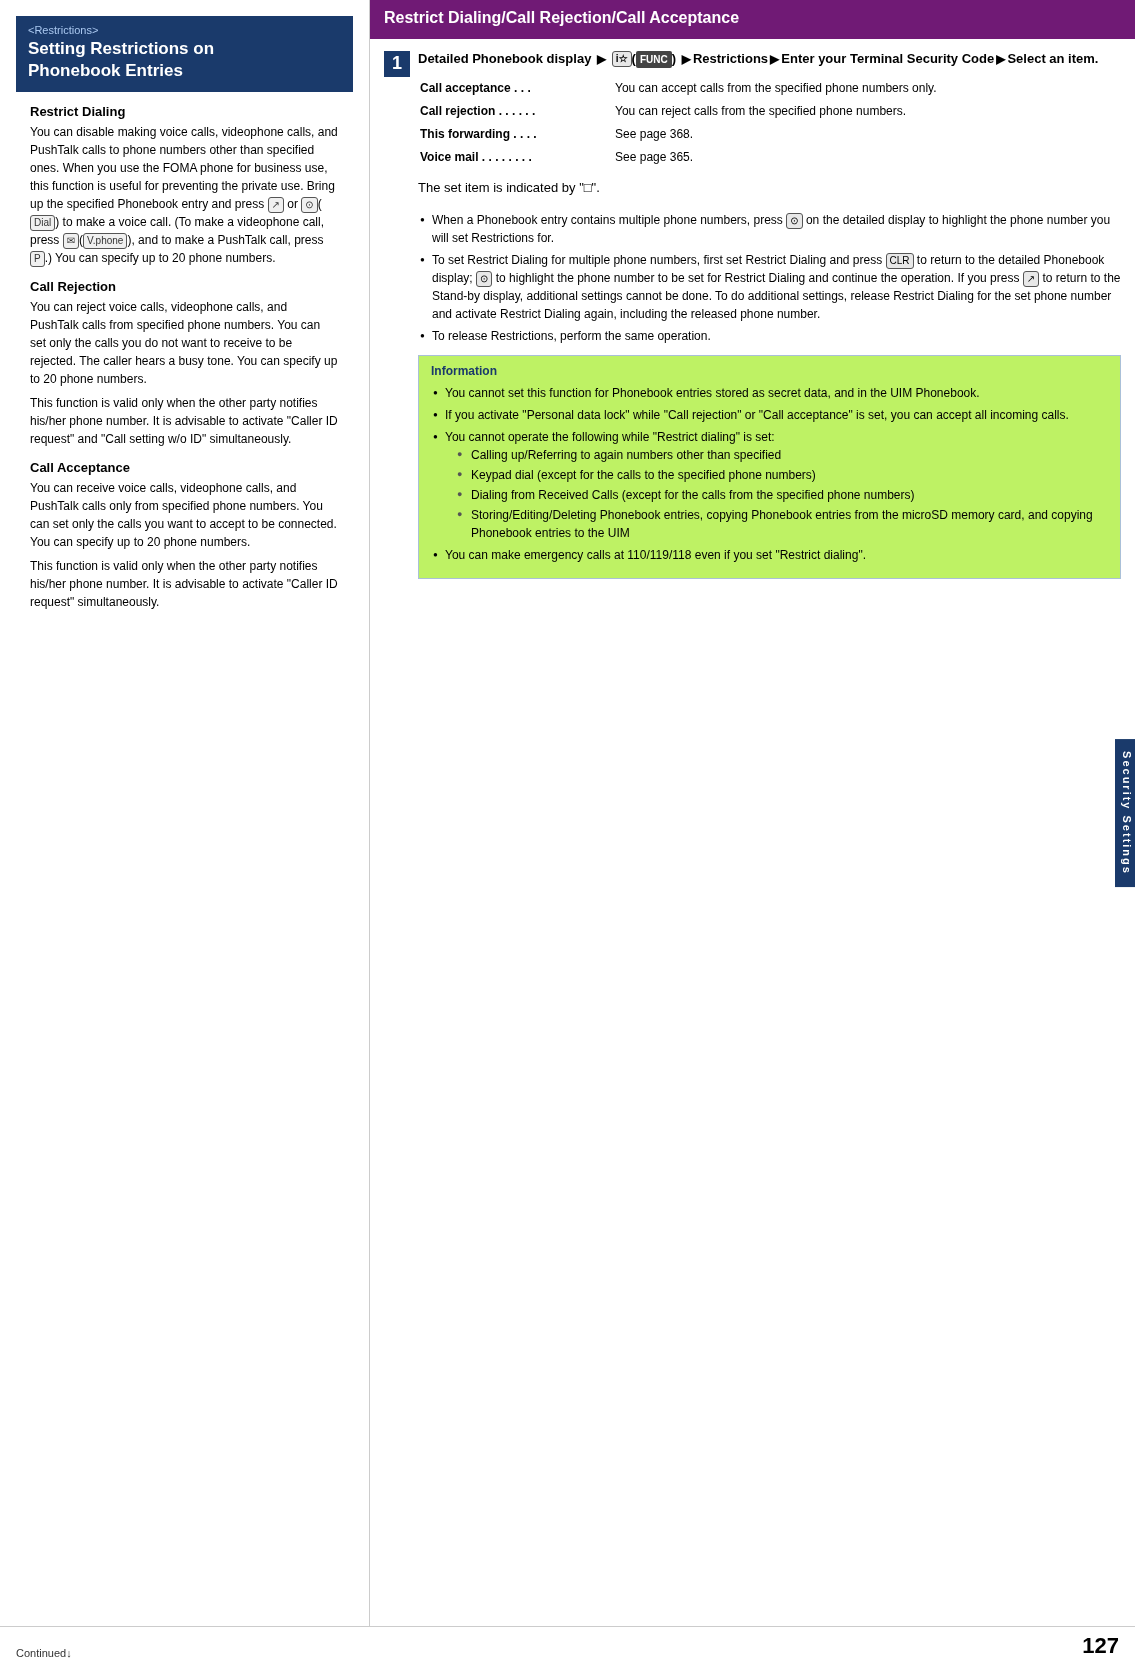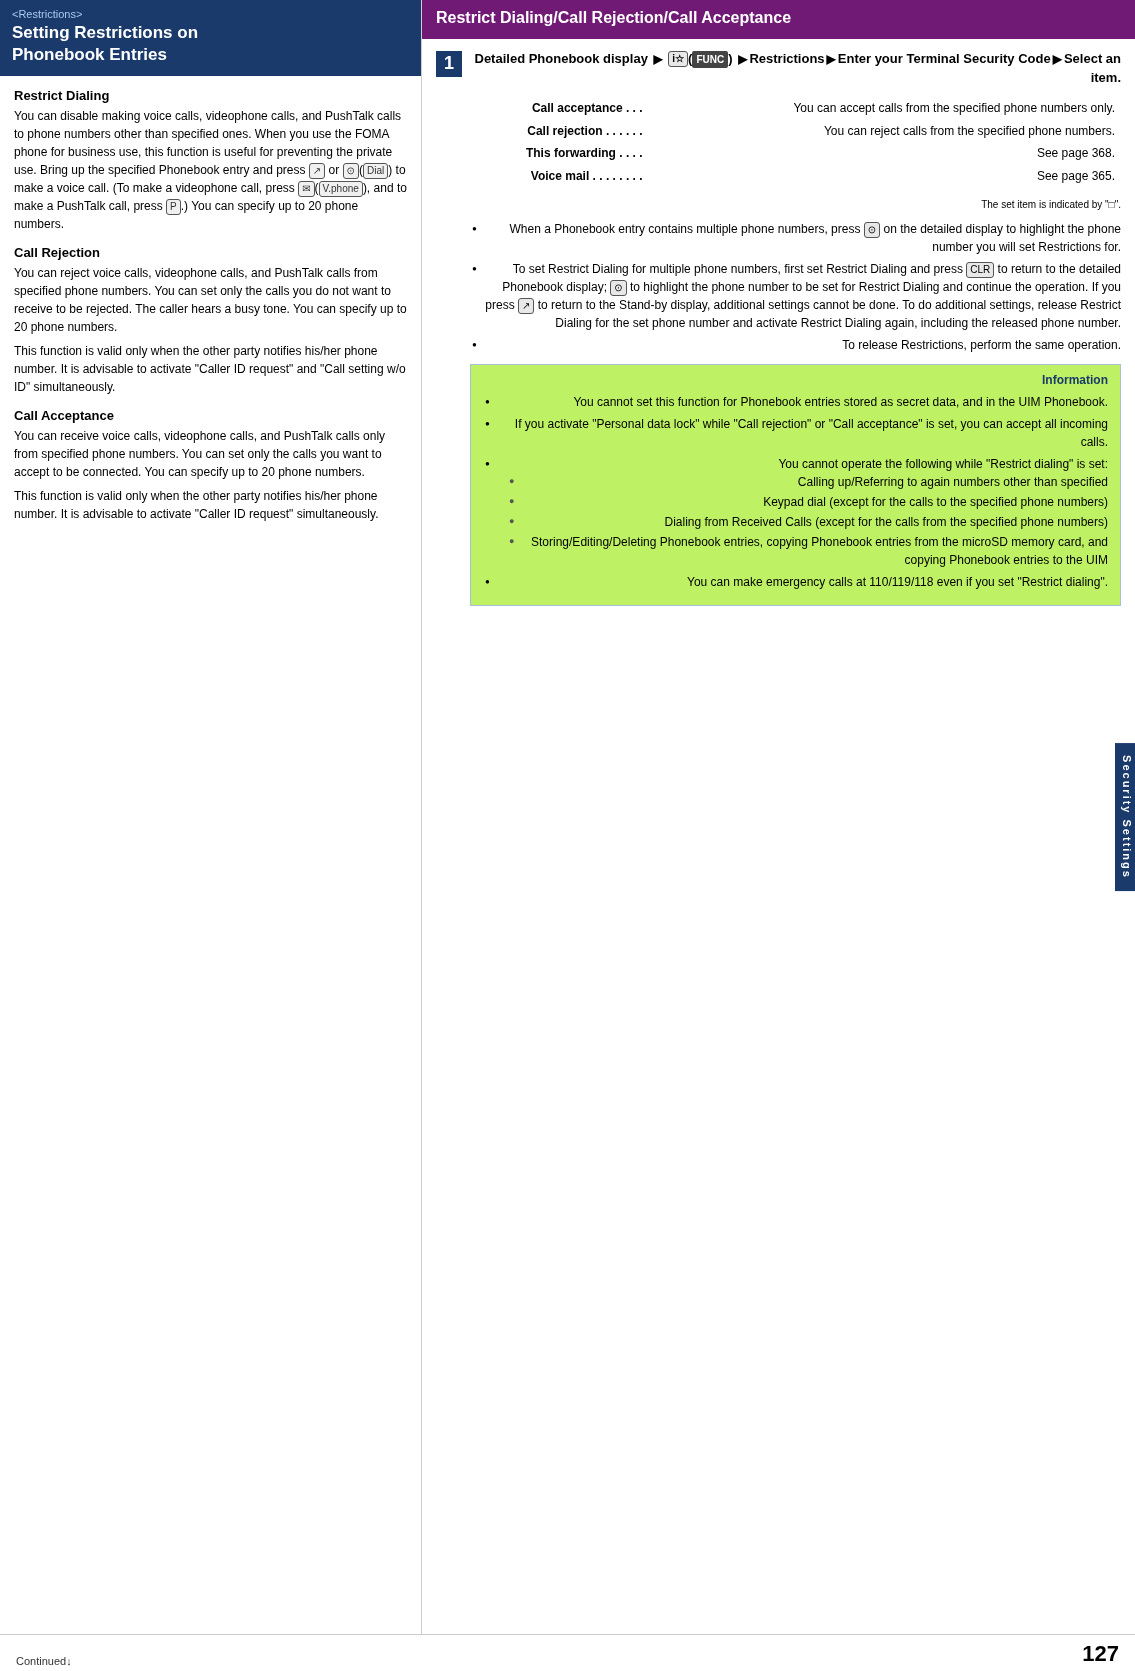--- a/index.html
+++ b/index.html
@@ -14,23 +14,23 @@
     }
 
     .page-wrapper {
       display: flex;
       flex: 1;
       position: relative;
     }
 
     
     .left-col {
-      width: 422px;
+      width: 370px;
       flex-shrink: 0;
-      padding: 0;
+      padding: 16px;
       border-right: 1px solid #ccc;
     }
 
     .left-header {
       background: #1a3a6b;
       color: #fff;
       padding: 8px 12px 10px 12px;
     }
 
     .left-header .breadcrumb {
@@ -114,21 +114,20 @@
       display: flex;
       align-items: center;
       justify-content: center;
       flex-shrink: 0;
       margin-right: 8px;
       margin-top: 2px;
     }
 
     .step-content {
       flex: 1;
-      text-align: right;
     }
 
     .step-instruction {
       font-size: 13px;
       font-weight: bold;
       line-height: 1.5;
       margin-bottom: 8px;
     }
 
     .func-btn {
@@ -171,23 +170,23 @@
     }
 
     .definition-table tr td:first-child {
       font-weight: bold;
       white-space: nowrap;
       padding-right: 8px;
       min-width: 120px;
     }
 
     .right-body p {
-      font-size: 10px;
+      font-size: 13px;
       line-height: 1.5;
-      margin-bottom: 8px;
+      margin-bottom: 14px;
     }
 
     .bullet-list {
       margin-left: 0;
       padding-left: 0;
       list-style: none;
       margin-bottom: 6px;
     }
 
     .bullet-list li {
@@ -264,21 +263,21 @@
       letter-spacing: 2px;
       font-weight: bold;
       width: 22px;
     }
 
     
     .page-footer {
       display: flex;
       justify-content: space-between;
       align-items: flex-end;
-      padding: 6px 16px 4px 16px;
+      padding: 6px 16px 12px 16px;
       border-top: 1px solid #ccc;
       gap: 36px;
     }
 
     .page-footer .continued {
       font-size: 11px;
       color: #333;
     }
 
     .page-footer .page-num {

